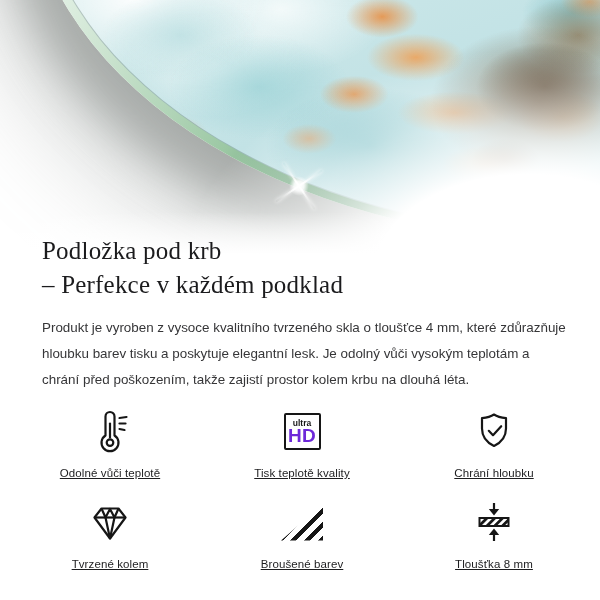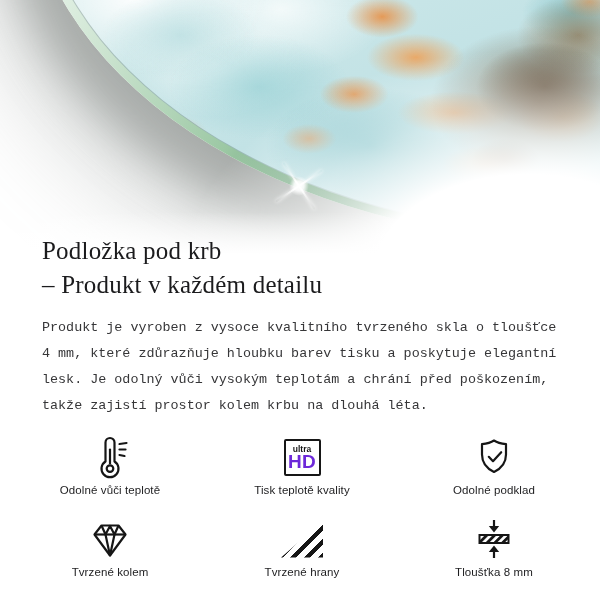--- a/index.html
+++ b/index.html
@@ -67,26 +67,26 @@
     position:absolute;left:2px;top:29px;width:56px;height:2px;border-radius:2px;
     background:linear-gradient(90deg,rgba(255,255,255,0),#ffffff 42%,#ffffff 58%,rgba(255,255,255,0));
     box-shadow:0 0 4px rgba(255,255,255,.9);
   }
   .sparkle .ray.r1{transform:rotate(-34deg);}
   .sparkle .ray.r2{transform:rotate(56deg);}
   
   .main{position:relative;z-index:1;padding:234px 36px 0 42px;}
   .page-title{color:#1b1b1d;font-family:"Liberation Serif","DejaVu Serif",serif;font-weight:400;
     font-size:25px;line-height:34px;letter-spacing:.2px;}
-  .desc{margin-top:13px;width:528px;color:#363638;font-size:13.4px;line-height:26px;font-family:Liberation Mono, monospace;}
+  .desc{margin-top:13px;width:528px;color:#363638;font-size:13.4px;line-height:26px;}
   .features{margin-top:15px;margin-left:-28px;margin-right:-26px;
     display:grid;grid-template-columns:1fr 1fr 1fr;row-gap:20px;}
   .feature{display:flex;flex-direction:column;align-items:center;}
   .icon-box{height:46px;display:flex;align-items:center;justify-content:center;}
-  .feature-label{margin-top:4px;font-size:11.5px;color:#1d1d1f;letter-spacing:.1px;}
+  .feature-label{margin-top:13px;font-size:11.5px;color:#1d1d1f;letter-spacing:.1px;text-decoration:underline;}
   svg.fi{display:block;}
   svg.fi .s{fill:none;stroke:#161616;stroke-width:2.2;stroke-linejoin:round;}
   svg.fi .rc{stroke-linecap:round;}
   
   .uhd{width:33px;height:33px;border:2.5px solid #161616;border-radius:2px;
     display:flex;flex-direction:column;align-items:center;justify-content:center;}
   .uhd .t1{font-size:8.5px;font-weight:700;line-height:9px;color:#161616;}
   .uhd .t2{font-size:19px;font-weight:800;line-height:15px;color:#6d28d9;letter-spacing:.2px;}
   
   .bevel{width:42px;height:37px;
@@ -104,21 +104,21 @@
     <div class="ray r2"></div>
     <div class="glow"></div>
   </div>
   <div class="hero-fade-corner"></div>
   <div class="hero-fade-bottom"></div>
 </div>
 
 <div class="main">
   <h1 class="page-title" style="margin:0">
     <div>Podložka pod krb</div>
-    <div>– Produkt v každém detailu</div>
+    <div>– Perfekce v každém podklad</div>
   </h1>
 
   <p class="desc" style="margin-bottom:0">Produkt je vyroben z vysoce kvalitního tvrzeného skla o tloušťce 4 mm, které zdůrazňuje hloubku barev tisku a poskytuje elegantní lesk. Je odolný vůči vysokým teplotám a chrání před poškozením, takže zajistí prostor kolem krbu na dlouhá léta.</p>
 
   <div class="features">
 
     <div class="feature">
       <div class="icon-box">
         <svg class="fi" width="44" height="44" viewBox="0 0 44 44">
           <path class="s" d="M26.5,26.5 V7.5 a4.5,4.5 0 0 0 -9,0 v19 a8.5,8.5 0 1 0 9,0 Z"></path>
@@ -142,40 +142,40 @@
       <div class="feature-label">Tisk teplotě kvality</div>
     </div>
 
     <div class="feature">
       <div class="icon-box">
         <svg class="fi" width="44" height="44" viewBox="0 0 44 44">
           <path class="s" d="M22,5.5 C25,7.5 29.5,8.7 34,9.2 V19.5 C34,28.8 29,33.6 22,37 C15,33.6 10,28.8 10,19.5 V9.2 C14.5,8.7 19,7.5 22,5.5 Z"></path>
           <path class="s rc" d="M16.8,21.8 L21,26.2 L29.2,17.2" stroke-width="2.4"></path>
         </svg>
       </div>
-      <div class="feature-label">Odolné podklad</div>
+      <div class="feature-label">Chrání hloubku</div>
     </div>
 
     <div class="feature">
       <div class="icon-box">
         <svg class="fi" width="44" height="44" viewBox="0 0 44 44">
           <path class="s" d="M13.5,8.5 H30.5 L37.5,17.5 L22,38.5 L6.5,17.5 Z" stroke-width="2"></path>
           <path class="s" d="M6.5,17.5 H37.5" stroke-width="1.8"></path>
           <path class="s" d="M13.5,8.5 L17.5,17.5 L22,9 L26.5,17.5 L30.5,8.5" stroke-width="1.8"></path>
           <path class="s" d="M17.5,17.5 L22,38.5 M26.5,17.5 L22,38.5" stroke-width="1.8"></path>
         </svg>
       </div>
       <div class="feature-label">Tvrzené kolem</div>
     </div>
 
     <div class="feature">
       <div class="icon-box">
         <div class="bevel"></div>
       </div>
-      <div class="feature-label">Tvrzené hrany</div>
+      <div class="feature-label">Broušené barev</div>
     </div>
 
     <div class="feature">
       <div class="icon-box">
         <svg class="fi" width="44" height="44" viewBox="0 0 44 44">
           <defs>
             <pattern id="hatchp" width="5.5" height="5.5" patternUnits="userSpaceOnUse" patternTransform="rotate(45)">
               <rect width="2.8" height="5.5" fill="#161616"></rect>
             </pattern>
           </defs>

